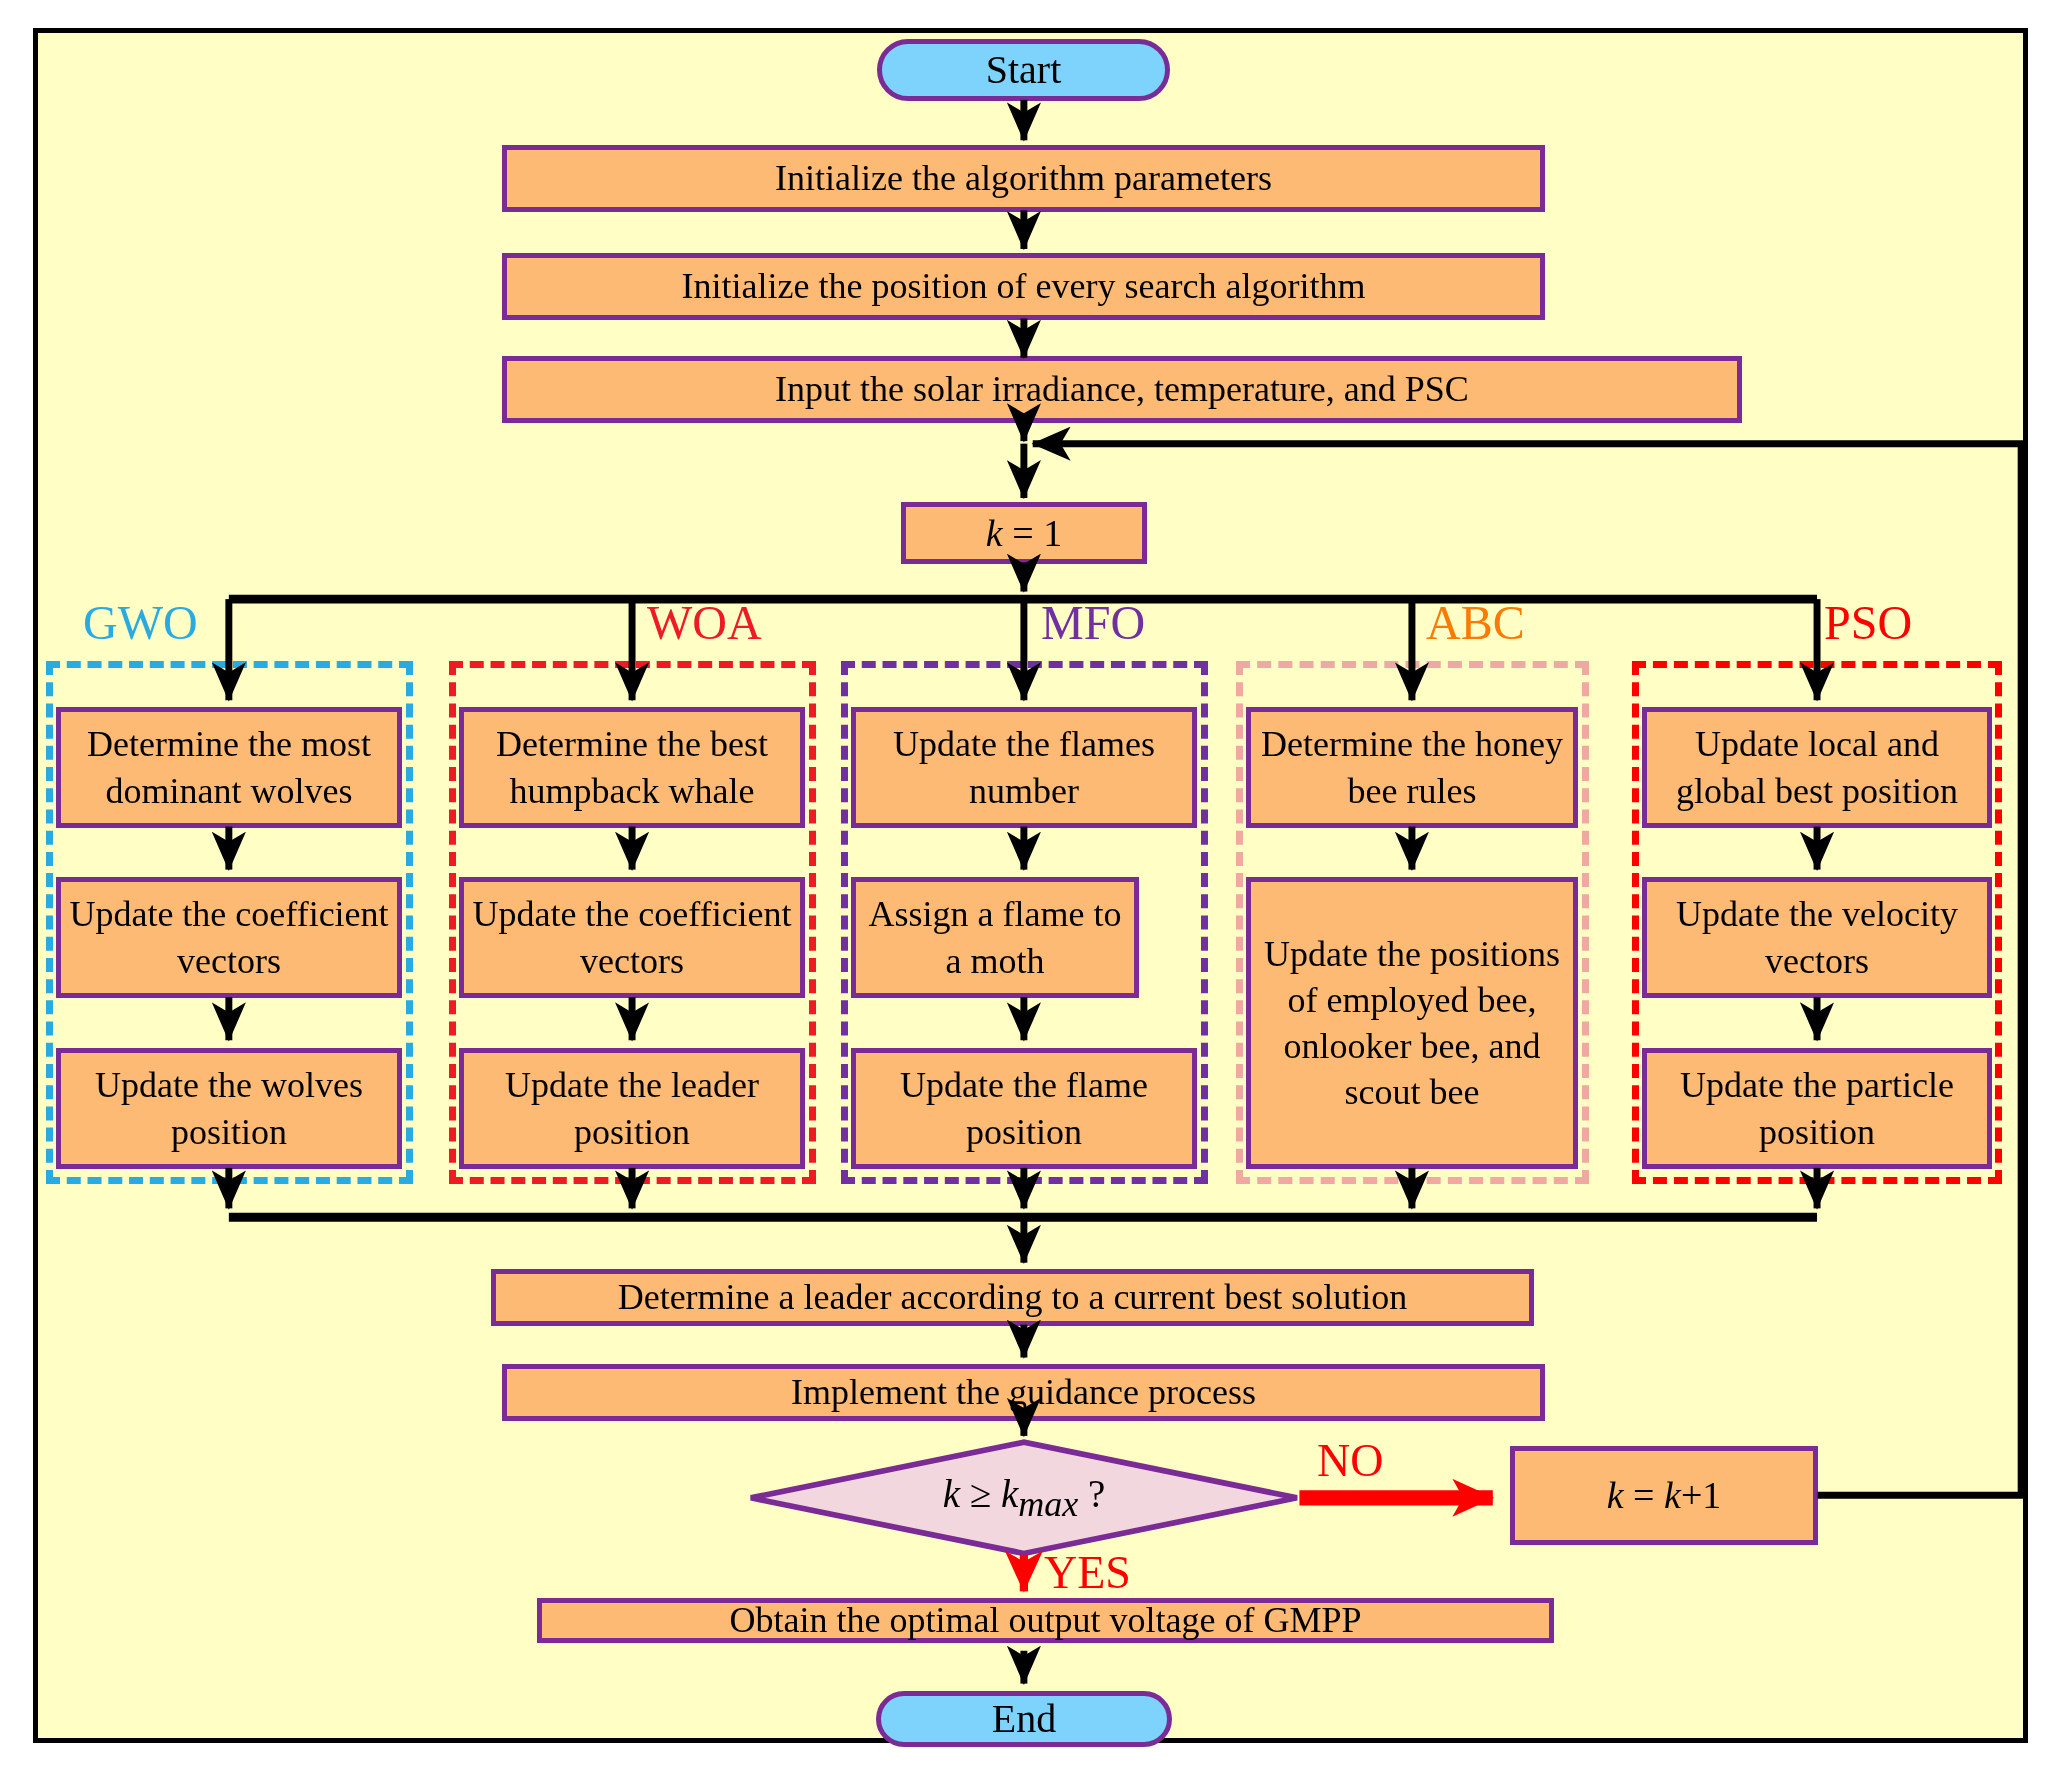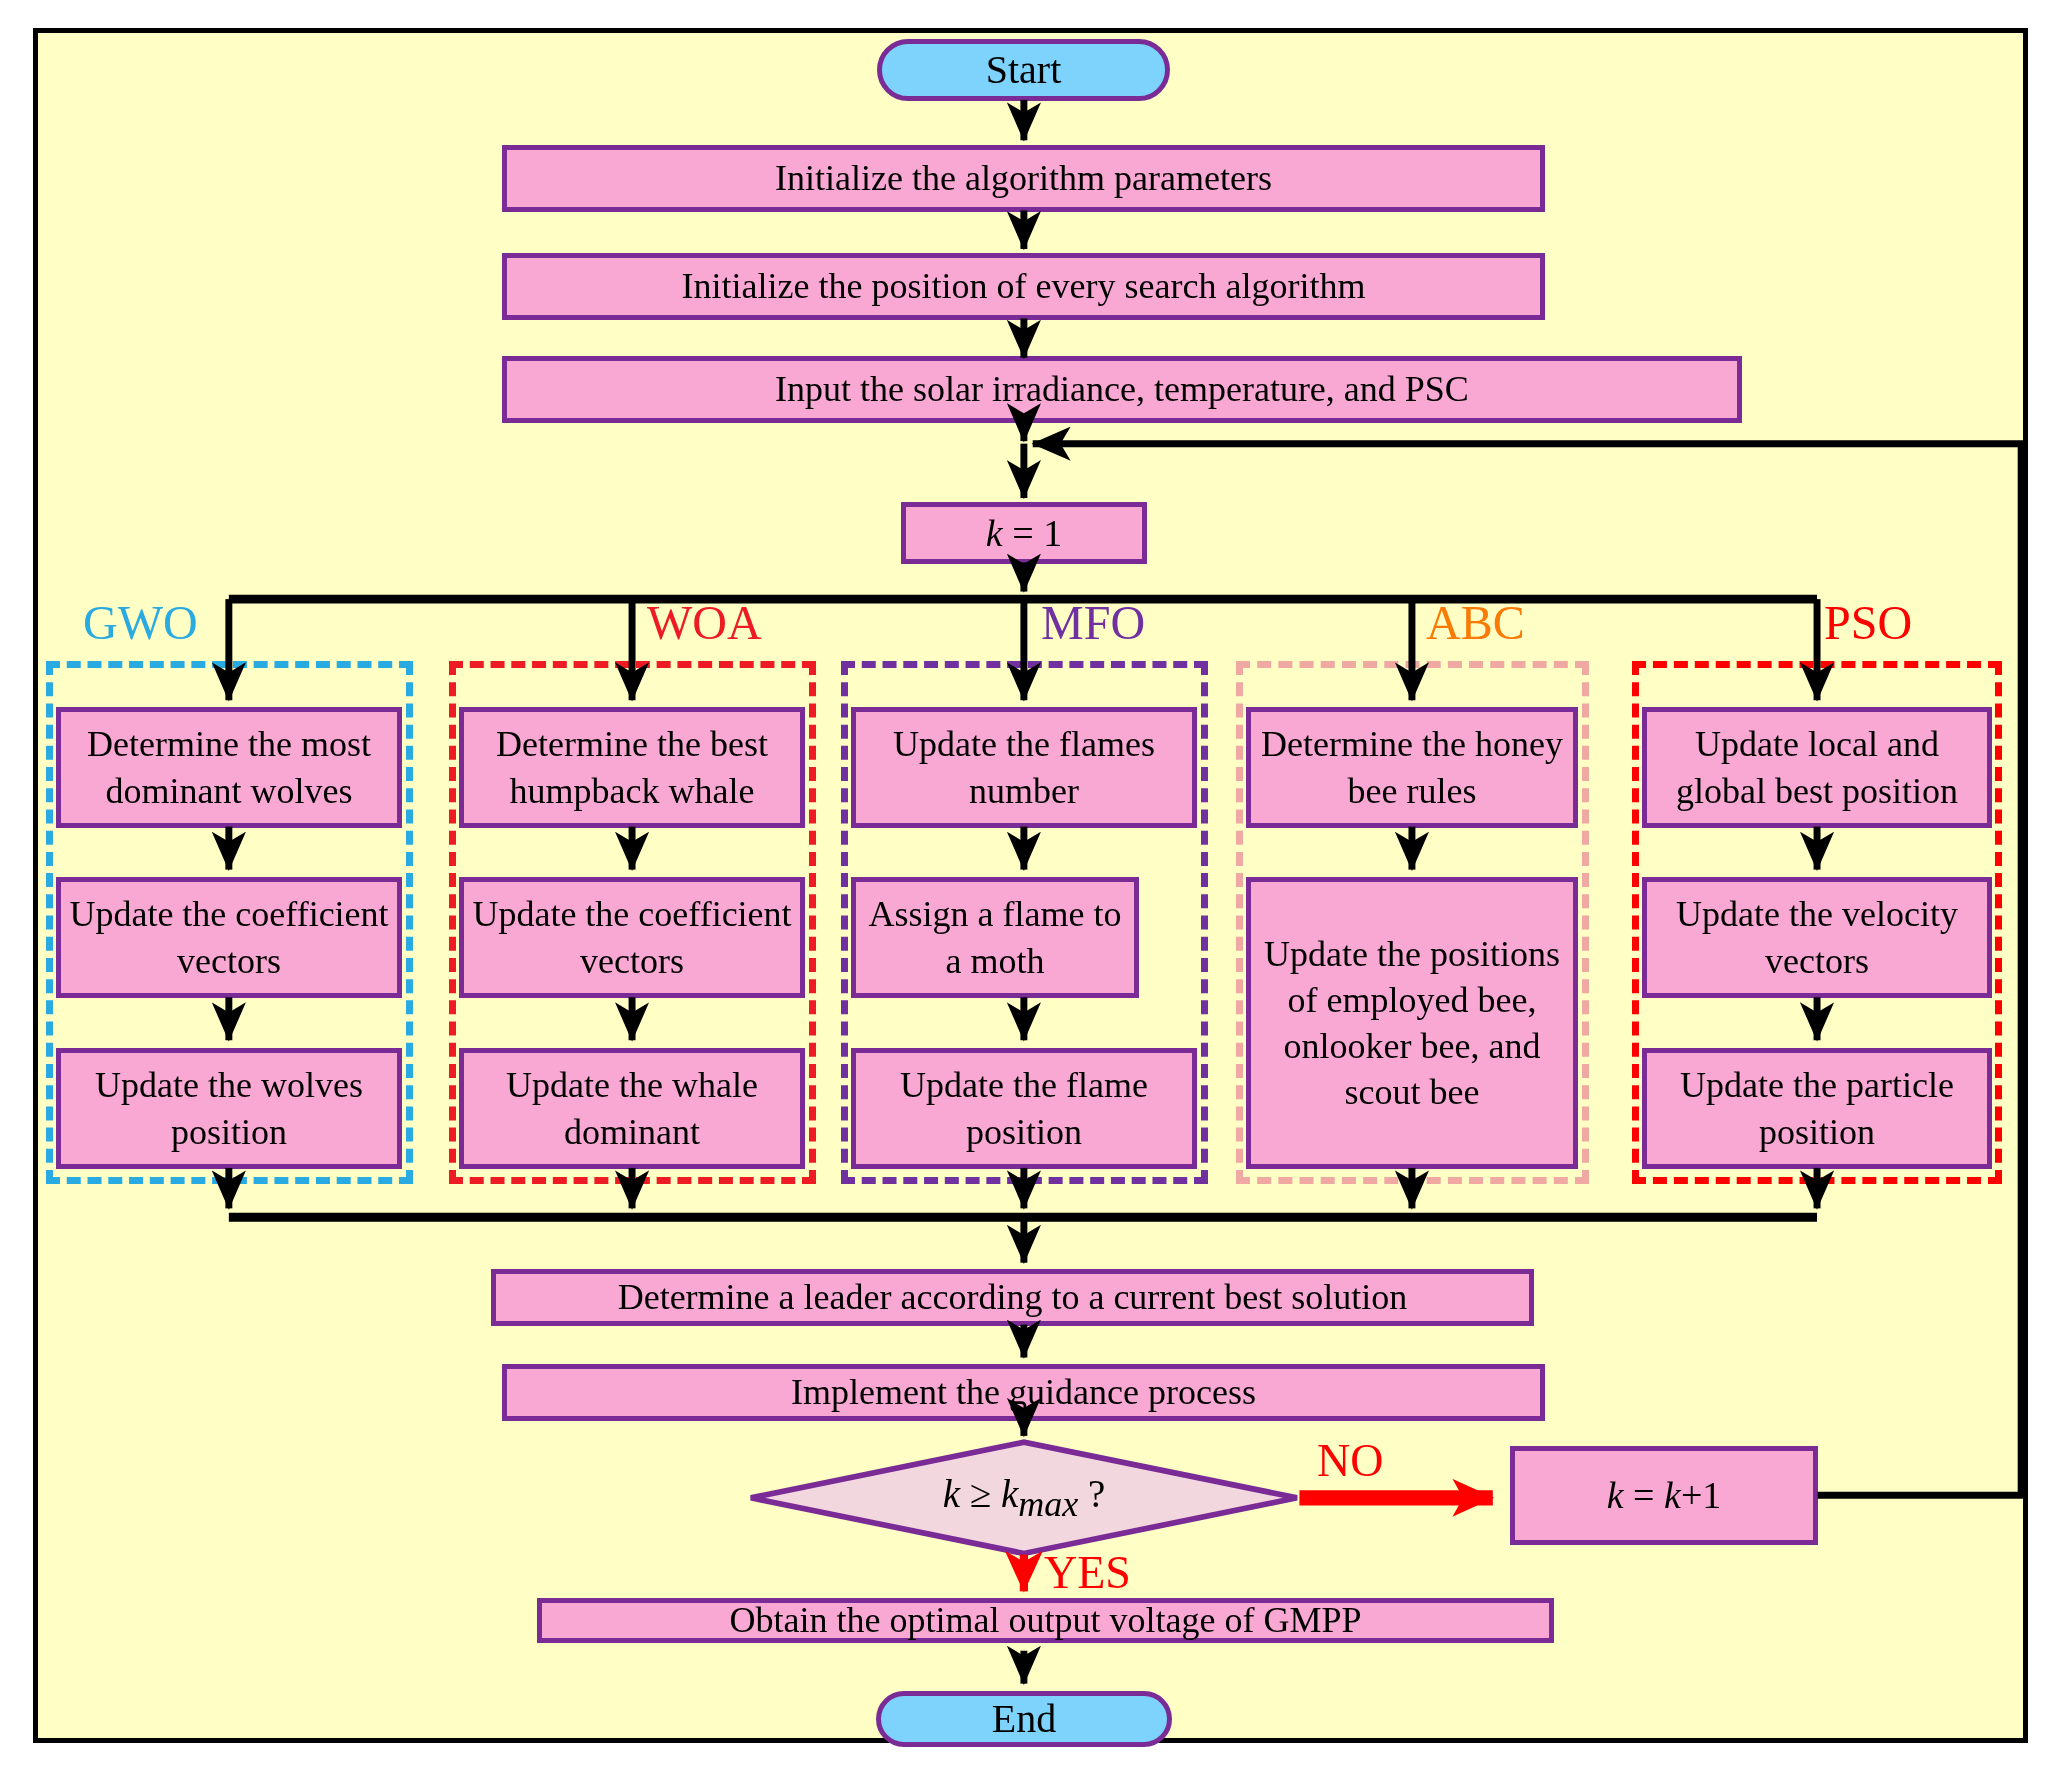--- a/index.html
+++ b/index.html
@@ -5,21 +5,21 @@
   html,body{margin:0;padding:0;}
   body{
     width:2056px;height:1786px;position:relative;background:#ffffff;
     font-family:"Liberation Serif","DejaVu Serif",serif;color:#000;
   }
   .frame{
     position:absolute;left:33px;top:28px;width:1995px;height:1715px;
     border:5.7px solid #000;background:#FEFEC5;box-sizing:border-box;z-index:0;
   }
   .node{
-    position:absolute;background:#f9a8d4;border:5px solid #7A2B96;
+    position:absolute;background:#fdba74;border:5px solid #7A2B96;
     box-sizing:border-box;display:flex;align-items:center;justify-content:center;
     text-align:center;font-size:36px;line-height:1.28;padding:0 7.6px;z-index:3;
   }
   .terminal{background:#7dd3fc;border-radius:33px;font-size:40px;}
   .kbox{font-size:38px;}
   .diamond-label{
     position:absolute;display:flex;align-items:center;justify-content:center;
     font-size:39px;z-index:6;background:transparent;border:none;
   }
   .ital{font-style:italic;}
@@ -122,21 +122,21 @@
 <div class="col-label" style="left: 1041px; color: rgb(112, 48, 160);">MFO</div>
 <div class="col-label" style="left: 1426px; color: rgb(249, 123, 5);">ABC</div>
 <div class="col-label" style="left: 1824px; color: rgb(255, 0, 0);">PSO</div>
 
 <div class="node" style="left:56px;top:707px;width:346px;height:121px">Determine the most dominant wolves</div>
 <div class="node" style="left:56px;top:877px;width:346px;height:121px">Update the coefficient vectors</div>
 <div class="node" style="left:56px;top:1048px;width:346px;height:121px">Update the wolves position</div>
 
 <div class="node" style="left:459px;top:707px;width:346px;height:121px">Determine the best humpback whale</div>
 <div class="node" style="left:459px;top:877px;width:346px;height:121px">Update the coefficient vectors</div>
-<div class="node" style="left:459px;top:1048px;width:346px;height:121px">Update the whale dominant</div>
+<div class="node" style="left:459px;top:1048px;width:346px;height:121px">Update the leader position</div>
 
 <div class="node" style="left:851px;top:707px;width:346px;height:121px">Update the flames number</div>
 <div class="node" style="left:851px;top:877px;width:288px;height:121px">Assign a flame to a moth</div>
 <div class="node" style="left:851px;top:1048px;width:346px;height:121px">Update the flame position</div>
 
 <div class="node" style="left:1246px;top:707px;width:332px;height:121px">Determine the honey bee rules</div>
 <div class="node" style="left:1246px;top:877px;width:332px;height:292px">Update the positions of employed bee, onlooker bee, and scout bee</div>
 
 <div class="node" style="left:1642px;top:707px;width:350px;height:121px">Update local and global best position</div>
 <div class="node" style="left:1642px;top:877px;width:350px;height:121px">Update the velocity vectors</div>

